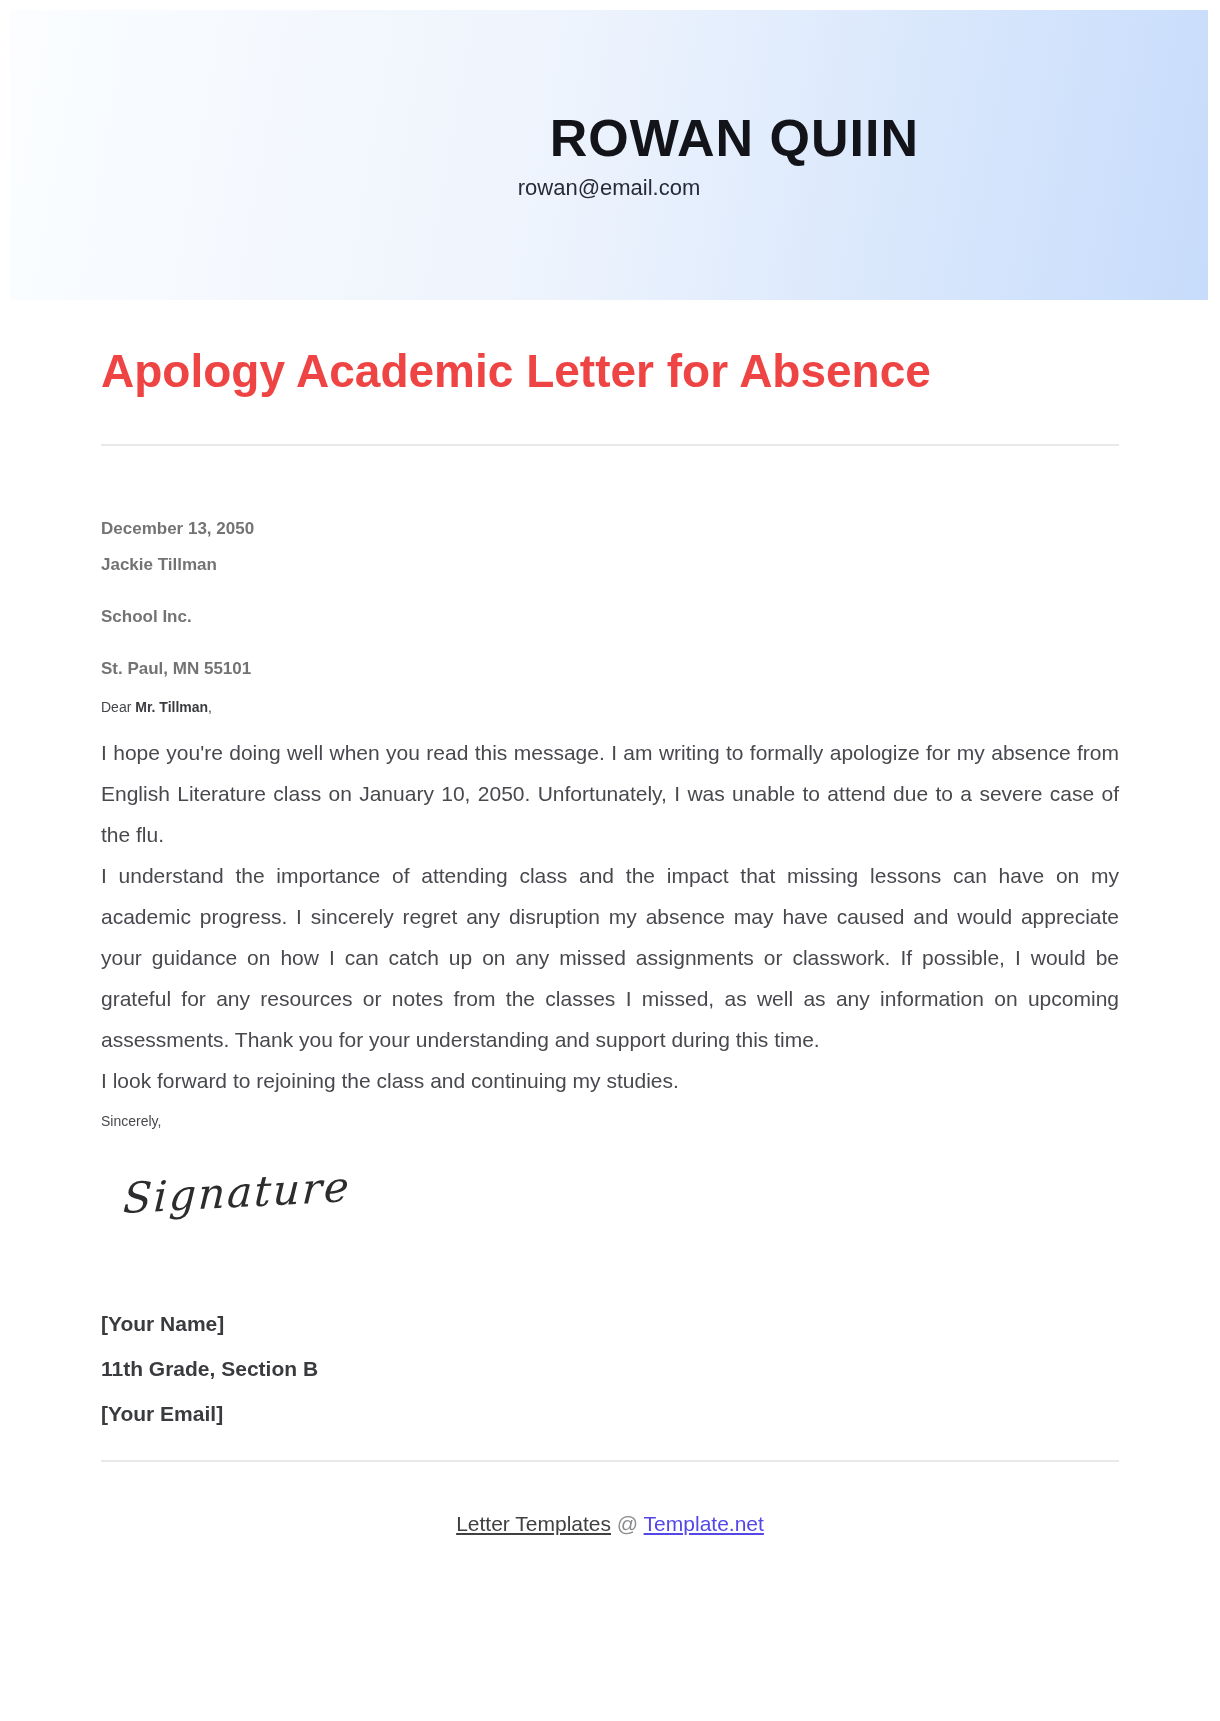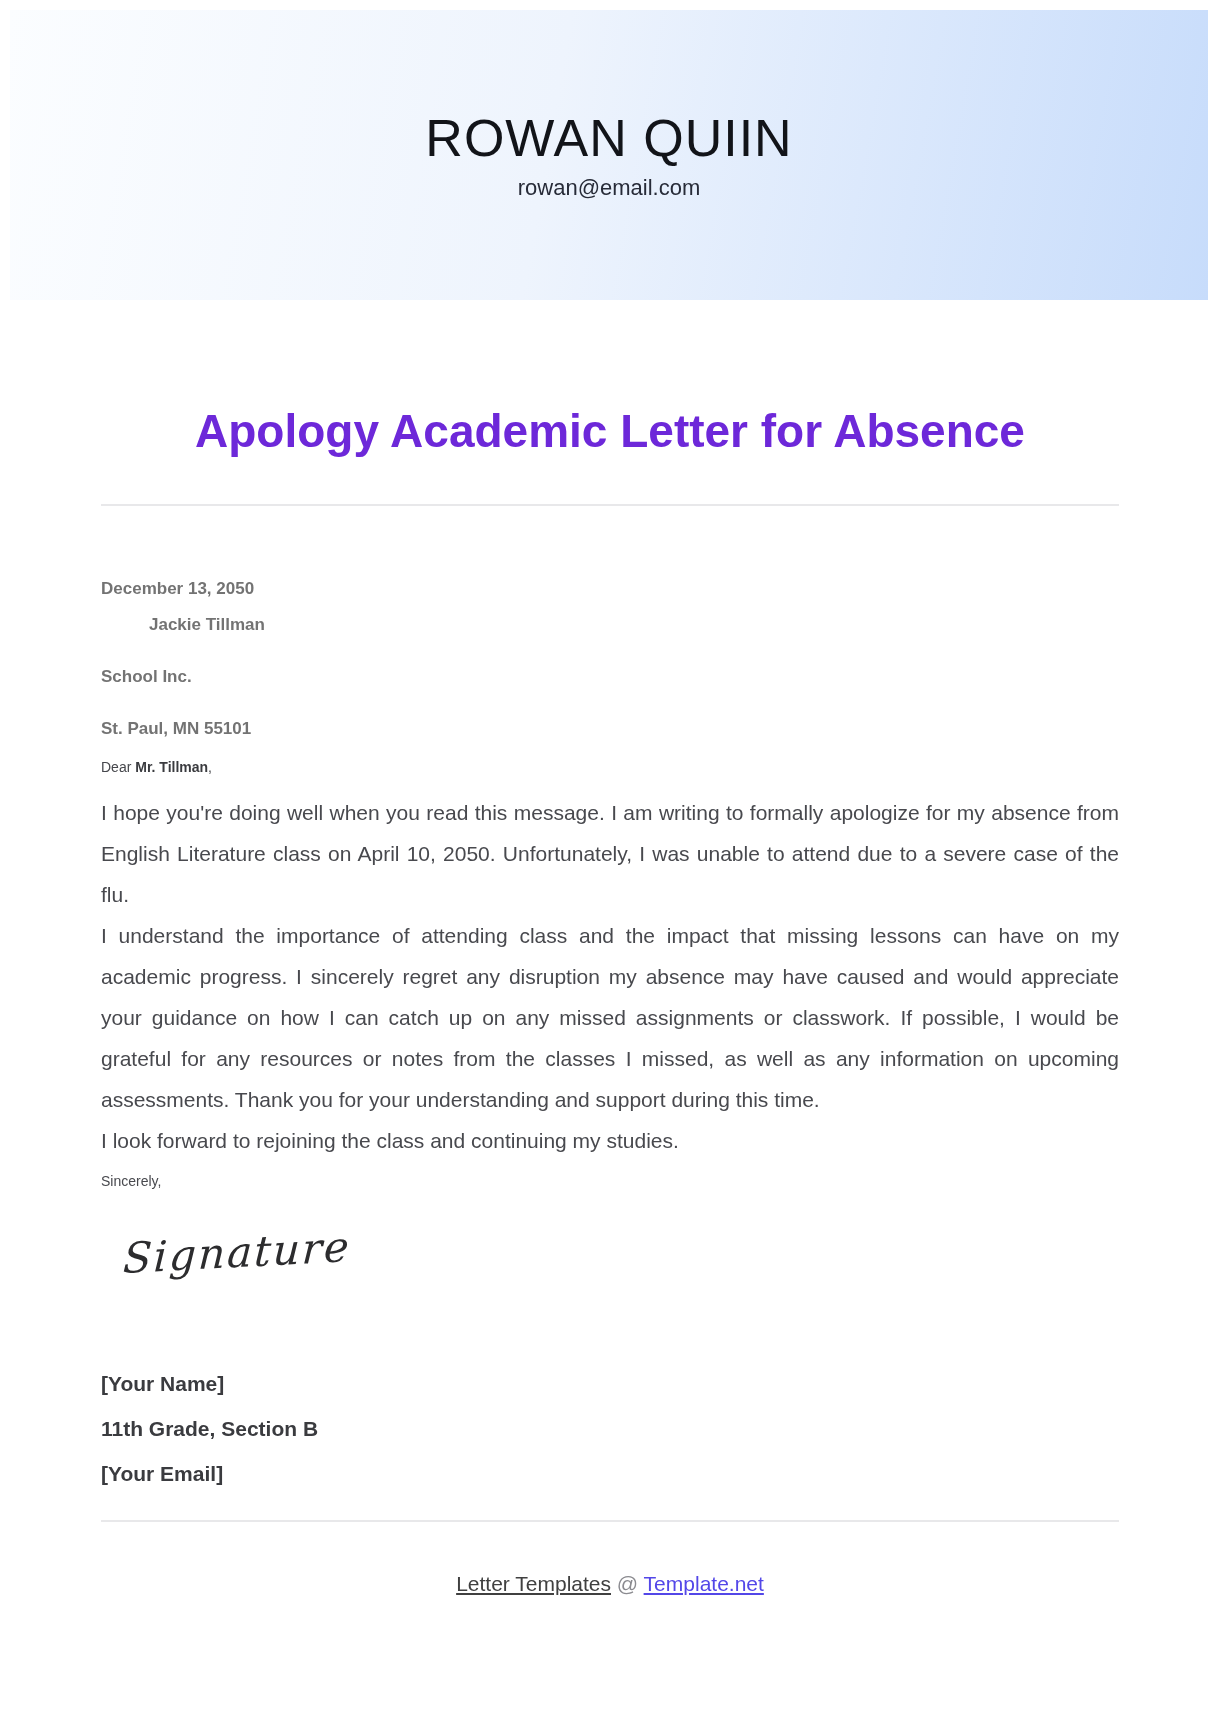--- a/index.html
+++ b/index.html
@@ -17,23 +17,23 @@
     top: 10px; left: 10px; right: 12px;
     height: 290px;
     background: linear-gradient(100deg, #fbfdff 0%, #eef4fd 45%, #c7dcfb 100%);
   }
   .letterhead-inner {
     width: 620px;
     margin: 0 auto;
     padding-top: 98px;
   }
   .brand-name {
-    text-align: center;
+    text-align: right;
     font-size: 52px;
-    font-weight: 400;
+    font-weight: 700;
     letter-spacing: 1px;
     color: #121419;
     line-height: 60px;
   }
   .brand-email {
     text-align: center;
     font-size: 22px;
     color: #272b38;
     line-height: 28px;
     margin-top: 6px;
@@ -42,41 +42,41 @@
   
   .doc {
     position: absolute;
     top: 300px; left: 0; right: 0;
   }
   .doc-inner {
     width: 1018px;
     margin: 0 auto;
   }
   .page-title {
-    margin-top: 104px;
-    text-align: center;
+    margin-top: 44px;
+    text-align: left;
     font-size: 46px;
     font-weight: 700;
-    color: #6d28d9;
+    color: #ef4444;
     line-height: 54px;
   }
   .divider {
     border: none;
     border-top: 2px solid #e8e8ea;
     margin-top: 46px;
   }
 
   .letter-body { margin-top: 70px; }
   .meta-line {
     font-size: 17px;
     font-weight: 700;
     color: #737373;
     line-height: 26px;
   }
-  .mt10 { margin-top: 10px; margin-left: 48px; }
+  .mt10 { margin-top: 10px; }
   .mt26 { margin-top: 26px; }
 
   .salutation {
     margin-top: 12px;
     font-size: 14px;
     color: #46474c;
     line-height: 26px;
   }
   .salutation b { color: #3a3b3f; }
 
@@ -142,21 +142,21 @@
     <hr class="divider">
 
     <section class="letter-body">
       <div class="meta-line">December 13, 2050</div>
       <div class="meta-line mt10">Jackie Tillman</div>
       <div class="meta-line mt26">School Inc.</div>
       <div class="meta-line mt26">St. Paul, MN 55101</div>
 
       <div class="salutation"><span>Dear </span><b>Mr. Tillman</b><span>,</span></div>
 
-      <p class="para">I hope you're doing well when you read this message. I am writing to formally apologize for my absence from English Literature class on April 10, 2050. Unfortunately, I was unable to attend due to a severe case of the flu.</p>
+      <p class="para">I hope you're doing well when you read this message. I am writing to formally apologize for my absence from English Literature class on January 10, 2050. Unfortunately, I was unable to attend due to a severe case of the flu.</p>
       <p class="para">I understand the importance of attending class and the impact that missing lessons can have on my academic progress. I sincerely regret any disruption my absence may have caused and would appreciate your guidance on how I can catch up on any missed assignments or classwork. If possible, I would be grateful for any resources or notes from the classes I missed, as well as any information on upcoming assessments. Thank you for your understanding and support during this time.</p>
       <p class="para">I look forward to rejoining the class and continuing my studies.</p>
 
       <div class="closing">Sincerely,</div>
 
       <div class="signature-script">Signature</div>
 
       <div class="sender-block">
         <div class="sender-line">[Your Name]</div>
         <div class="sender-line">11th Grade, Section B</div>

